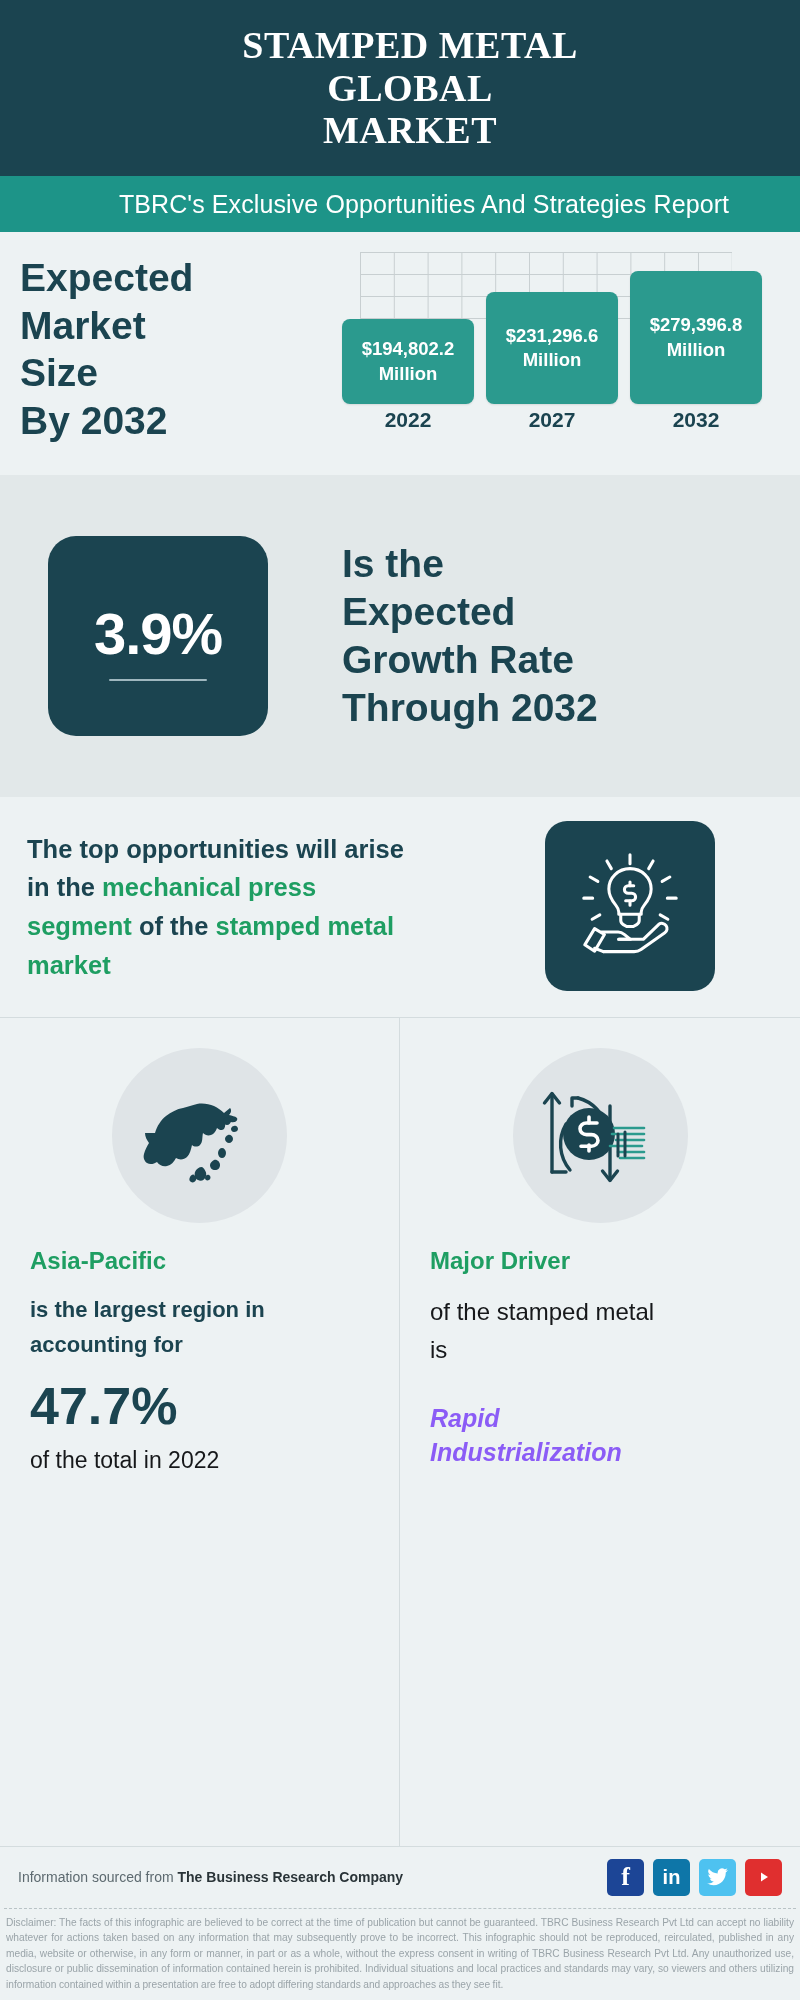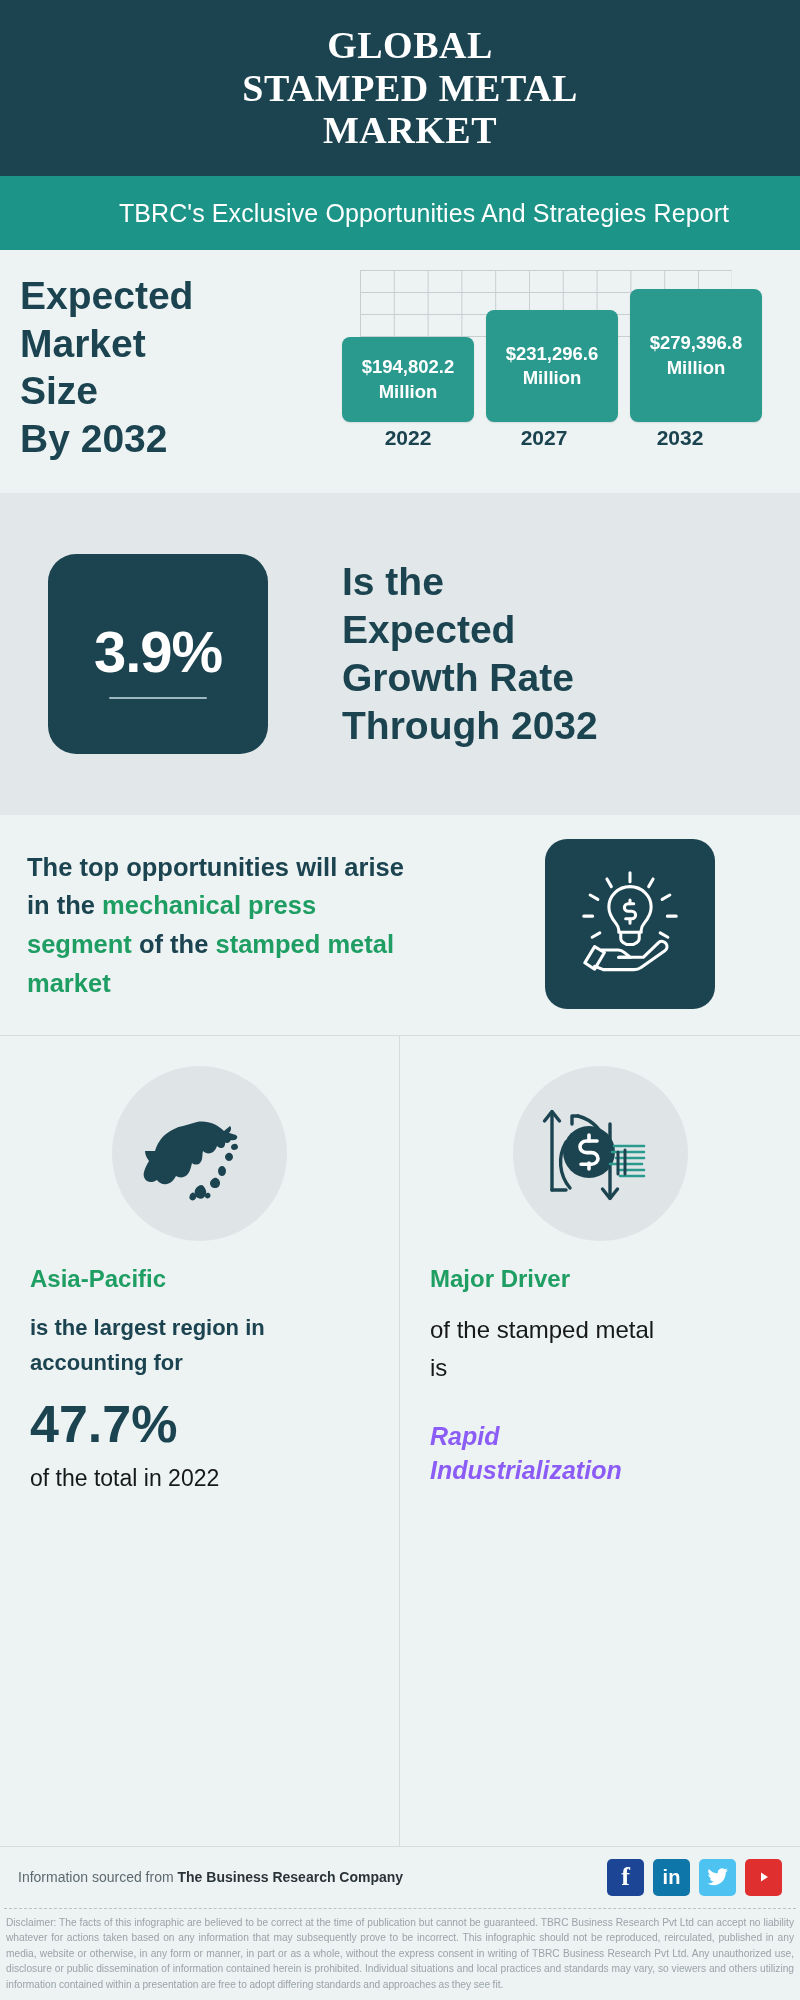--- a/index.html
+++ b/index.html
@@ -32,21 +32,21 @@
     font-weight: bold;
     font-size: 38px;
     line-height: 1.12;
     text-align: center;
     letter-spacing: 0.5px;
   }
   .header-title .ln { display: block; white-space: pre; }
 
   
   .subbar {
-    height: 74px;
+    height: 56px;
     background: #1d9488;
     display: flex;
     align-items: center;
     justify-content: center;
     padding-left: 48px;
   }
   .subbar-text {
     color: #ffffff;
     font-size: 25px;
     font-weight: normal;
@@ -122,21 +122,21 @@
   .bar-1 { height: 112px; }
   .bar-2 { height: 133px; }
   .bar-val { white-space: nowrap; }
   .bar-unit { }
   .years {
     position: absolute;
     left: 0;
     top: 164px;
     width: 460px;
     display: flex;
-    gap: 4px;
+    gap: 12px;
     padding-left: 22px;
   }
   .year {
     width: 132px;
     text-align: center;
     color: #1b4450;
     font-size: 21px;
     font-weight: bold;
   }
 
@@ -337,22 +337,22 @@
     word-spacing: -0.3px;
   }
 </style>
 </head>
 <body>
 
 <div class="page">
 
   <div class="header">
     <div class="header-title">
+      <span class="ln">STAMPED METAL</span>
       <span class="ln">GLOBAL</span>
-      <span class="ln">STAMPED METAL</span>
       <span class="ln">MARKET</span>
     </div>
   </div>
 
   <div class="subbar">
     <span class="subbar-text">TBRC's Exclusive Opportunities And Strategies Report</span>
   </div>
 
   <div class="band-market">
     <div class="market-title">

